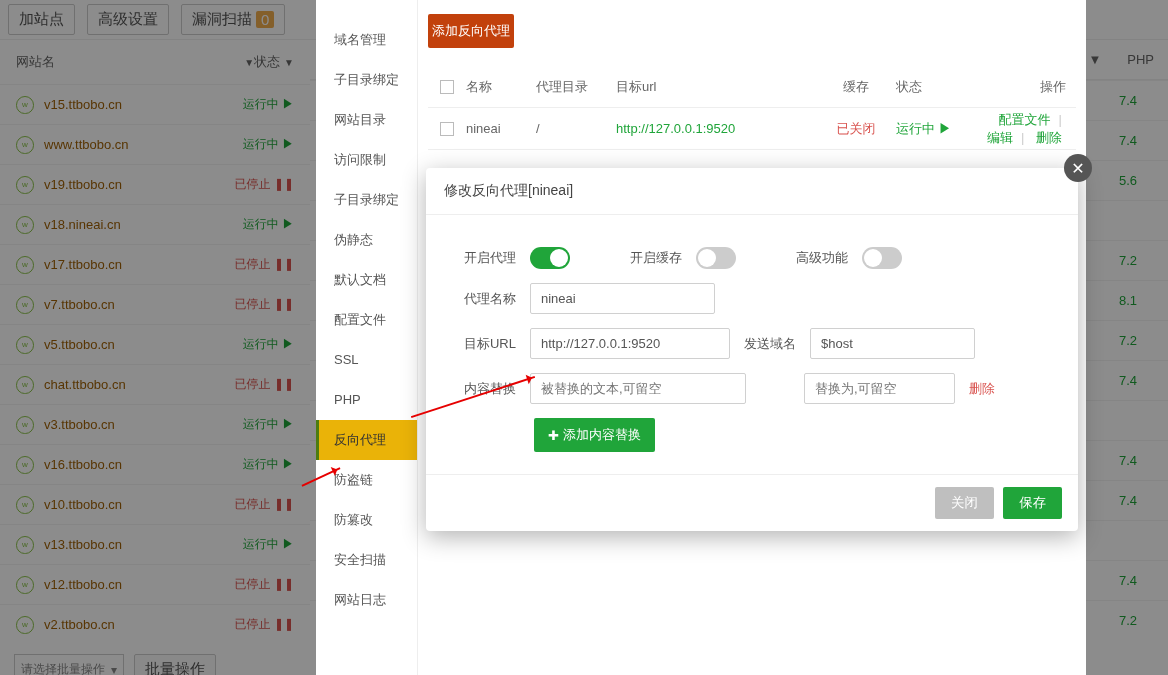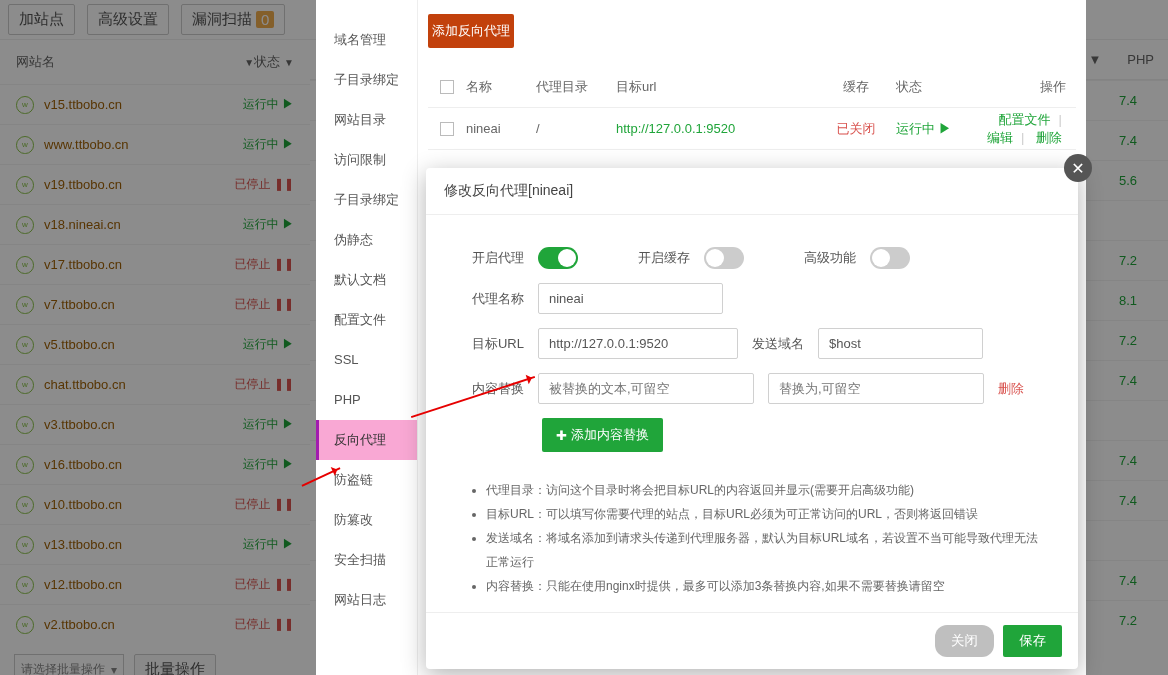--- a/index.html
+++ b/index.html
@@ -27,47 +27,47 @@
     .right-col { flex:1; display:flex; flex-direction:column; }
     .right-head { height:40px; display:flex; align-items:center; justify-content:flex-end; padding:0 14px; gap:8px; border-bottom:1px solid #eee;}
     .data-row { display:flex; height:40px; align-items:center; border-top:1px solid #f2f2f2; }
     .batch { display:flex; gap:10px; padding:10px 14px; }
     .sel { border:1px solid #ccc; padding:4px 6px; font-size:12px; color:#888; display:inline-flex; align-items:center; gap:6px;}
     
     .overlay { position:absolute; top:0; left:0; right:0; bottom:0; background:rgba(0,0,0,.45); }
     .panel1 { position:absolute; left:316px; top:0; width:770px; height:675px; background:#fff; display:flex; }
     .vmenu { width:102px; border-right:1px solid #eee; padding:20px 0; }
     .vmenu div { padding:0 18px; height:40px; line-height:40px; font-size:13px; color:#555; cursor:pointer; }
-    .vmenu .active { background:#f9a8d4; color:#333; border-left:3px solid #a21caf; padding-left:15px;}
+    .vmenu .active { background:#eab308; color:#333; border-left:3px solid #4d7c0f; padding-left:15px;}
     .panel1-main { flex:1; padding:14px 10px; }
     .add-btn { background:#c2410c; color:#fff; border:none; padding:8px 4px; border-radius:2px; font-size:13px;}
     .tbl { margin-top:18px; width:100%; font-size:13px; }
     .tbl-h, .tbl-r { display:flex; align-items:center; height:42px; border-bottom:1px solid #eee; }
     .tbl-h { color:#666; }
     .chk { width:14px; height:14px; border:1px solid #bbb; margin:0 12px; }
     .c-name{width:70px;} .c-dir{width:80px;} .c-url{width:200px;color:#20a53a;} .c-cache{width:80px;color:#d9534f;text-align:center;} .c-stat{width:80px;color:#20a53a;} .c-ops{flex:1;text-align:right;padding-right:10px;color:#20a53a;}
     .c-ops span{ color:#20a53a; margin:0 4px;} .c-ops .sep{color:#ccc;}
     
     .modal { position:absolute; left:426px; top:168px; width:652px; background:#fff; border-radius:4px; box-shadow:0 6px 24px rgba(0,0,0,.3); }
     .modal-hd { padding:14px 18px; border-bottom:1px solid #eee; position:relative; font-size:14px; color:#444; }
     .close-x { position:absolute; right:-14px; top:-14px; width:28px; height:28px; background:#555; color:#fff; border-radius:50%; display:flex; align-items:center; justify-content:center; font-size:16px; cursor:pointer;}
-    .modal-body { padding:18px 28px 8px 36px; }
+    .modal-body { padding:18px 28px 8px 28px; }
     .frow { display:flex; align-items:center; margin:14px 0; gap:14px; }
     .flabel { width:62px; text-align:right; color:#555; font-size:13px; }
     .toggle { width:40px; height:22px; border-radius:11px; background:#ccc; position:relative; }
     .toggle.on { background:#20a53a; } .knob{ width:18px;height:18px;background:#fff;border-radius:50%;position:absolute;top:2px;left:2px;} .toggle.on .knob{left:20px;}
     .inp { border:1px solid #d0d0d0; padding:7px 10px; font-size:13px; color:#555; border-radius:2px; }
     .inp-name{width:185px;} .inp-url{width:200px;} .inp-host{width:165px;}
-    .inp-rep1{width:216px;} .inp-rep2{width:216px;}
+    .inp-rep1{width:216px;} .inp-rep2{width:151px;margin-left:44px;}
     .del-link{ color:#d9534f; font-size:13px; }
     .add-content{ background:#20a53a; color:#fff; border:none; padding:8px 14px; border-radius:2px; font-size:13px; margin-left:80px; display:inline-flex; align-items:center; gap:4px;}
     .notes { font-size:12px; color:#666; padding:12px 6px 6px 6px; line-height:2; }
     .notes li{ list-style:disc; margin-left:18px; }
     .modal-ft { padding:12px 16px; text-align:right; border-top:1px solid #eee; }
-    .btn-gray { background:#bfbfbf;border:none;color:#fff;padding:7px 16px;border-radius:12px;margin-right:6px;}
+    .btn-gray { background:#bfbfbf;border:none;color:#fff;padding:7px 16px;border-radius:2px;margin-right:6px;}
     .btn-save { background:#20a53a;border:none;color:#fff;padding:7px 16px;border-radius:2px;}
     
     .arrow1{position:absolute;left:300px;top:476px;width:42px;height:2px;background:#e60000;transform:rotate(-25deg);}
     .arrow1:after{content:"";position:absolute;right:-2px;top:-4px;border:5px solid transparent;border-left-color:#e60000;}
     .arrow2{position:absolute;left:408px;top:396px;width:130px;height:2px;background:#e60000;transform:rotate(-18deg);}
     .arrow2:after{content:"";position:absolute;right:-2px;top:-4px;border:5px solid transparent;border-left-color:#e60000;}
   </style>
 </head>
 <body>
 
@@ -340,26 +340,20 @@
       <input class="inp inp-rep1" placeholder="被替换的文本,可留空" style="">
       <input class="inp inp-rep2" placeholder="替换为,可留空" style="">
       <span class="del-link">删除</span>
     </div>
     <div class="frow">
       <button class="add-content">
         <span>✚</span>
         <span>添加内容替换</span>
       </button>
     </div>
-    <ul class="notes" id="notes">
-        <li>代理目录：访问这个目录时将会把目标URL的内容返回并显示(需要开启高级功能)</li>
-        <li>目标URL：可以填写你需要代理的站点，目标URL必须为可正常访问的URL，否则将返回错误</li>
-        <li>发送域名：将域名添加到请求头传递到代理服务器，默认为目标URL域名，若设置不当可能导致代理无法正常运行</li>
-        <li>内容替换：只能在使用nginx时提供，最多可以添加3条替换内容,如果不需要替换请留空</li>
-      </ul>
   </div>
   <div class="modal-ft">
     <button class="btn-gray">关闭</button>
     <button class="btn-save">保存</button>
   </div>
 </div>
 
 <div class="arrow1"></div>
 <div class="arrow2"></div>
 

